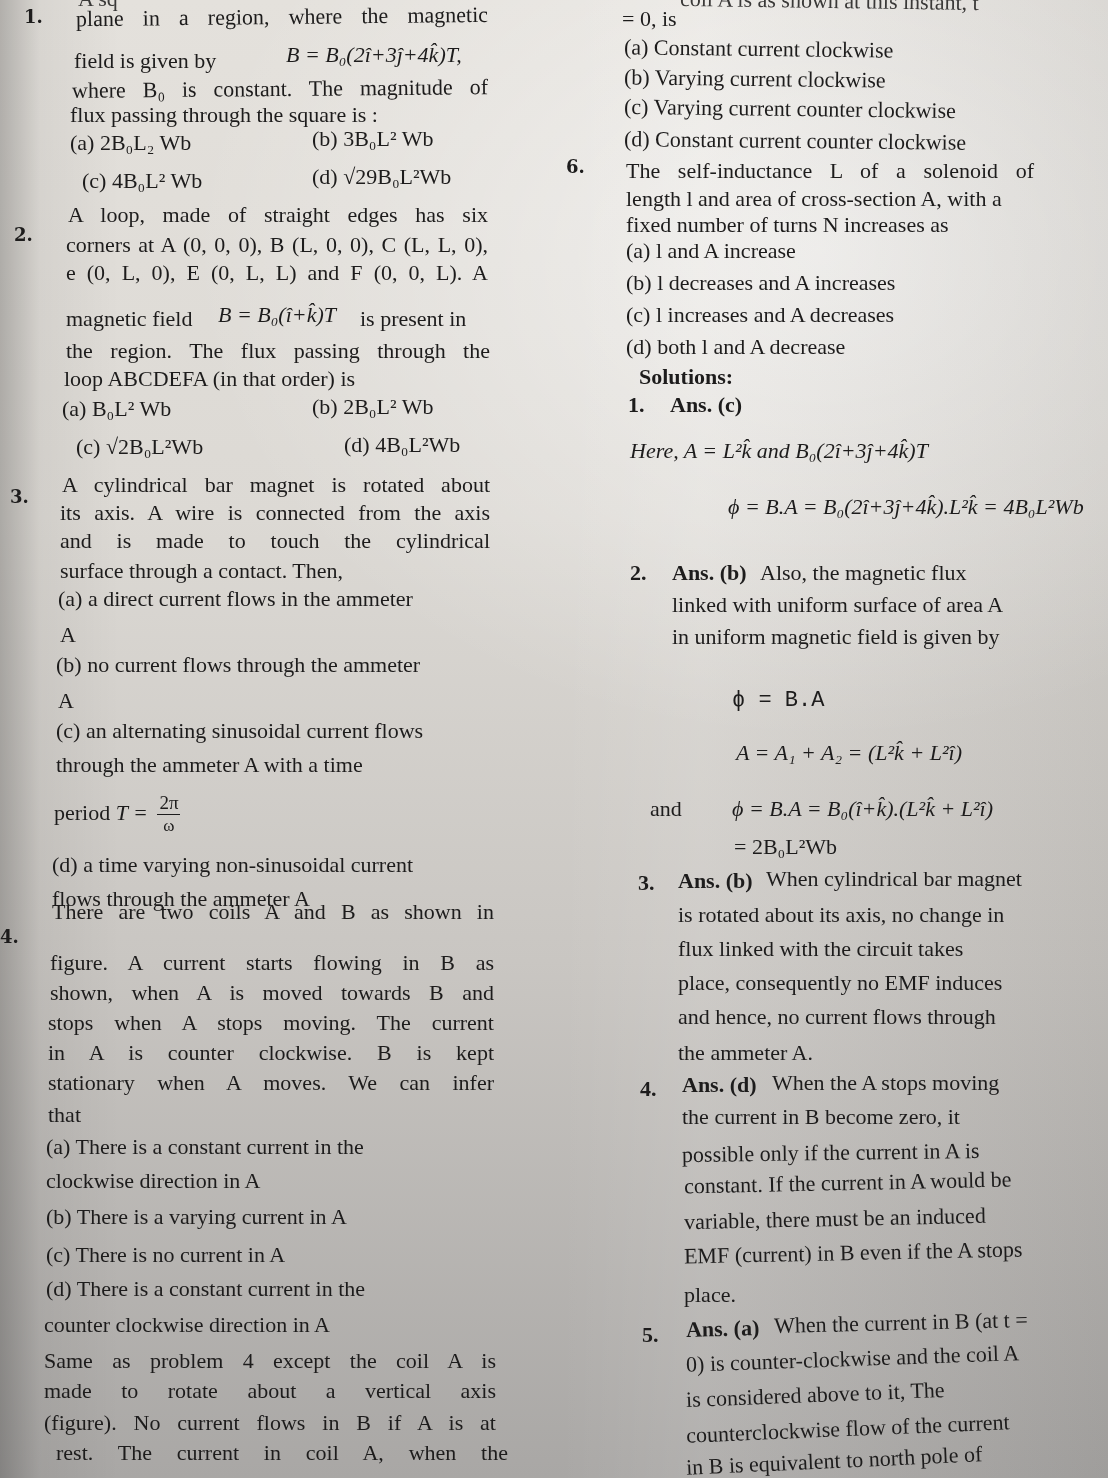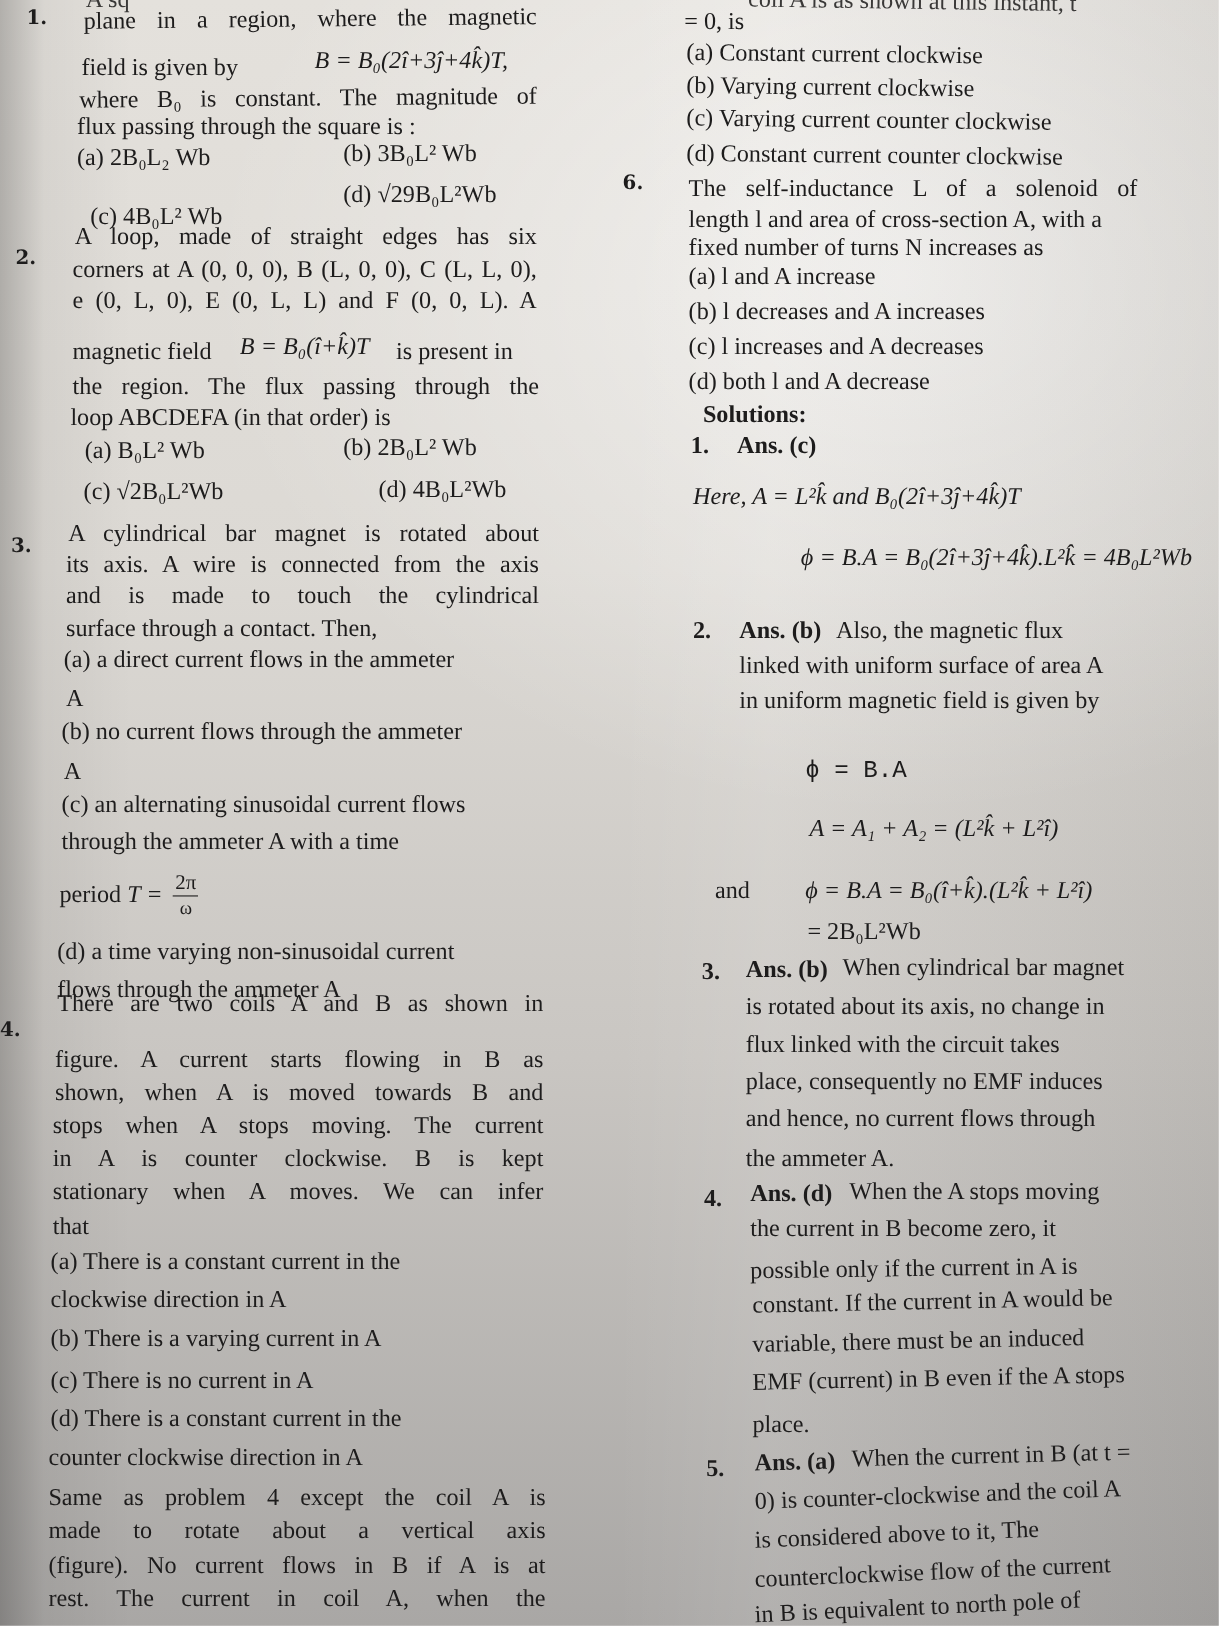--- a/index.html
+++ b/index.html
@@ -39,35 +39,35 @@
     <div>
       <span class="abs qnum" style="left:24px; top:4px;">1.</span>
       <span class="abs clip-top" style="left:78px; top:-14px;">A sq</span>
       <span class="abs justify" style="left:76px; top:4px; width:412px; transform:rotate(-0.6deg);">plane in a region, where the magnetic</span>
       <span class="abs" style="left:74px; top:48px;">field is given by</span>
       <span class="abs math" style="left:286px; top:42px;">B = B₀(2î+3ĵ+4k̂)T,</span>
       <span class="abs justify" style="left:72px; top:76px; width:416px; transform:rotate(-0.5deg);">where B₀ is constant. The magnitude of</span>
       <span class="abs" style="left:70px; top:102px;">flux passing through the square is :</span>
       <span class="abs" style="left:70px; top:130px;">(a) 2B₀L₂ Wb</span>
       <span class="abs" style="left:312px; top:126px;">(b) 3B₀L² Wb</span>
-      <span class="abs" style="left:82px; top:168px;margin-top:16px;">(c) 4B₀L² Wb</span>
+      <span class="abs" style="left:82px; top:168px;">(c) 4B₀L² Wb</span>
       <span class="abs" style="left:312px; top:164px;">(d) √29B₀L²Wb</span>
     </div>
 
     <div>
       <span class="abs qnum" style="left:14px; top:222px;">2.</span>
       <span class="abs justify" style="left:68px; top:202px; width:420px;">A loop, made of straight edges has six</span>
       <span class="abs justify" style="left:66px; top:232px; width:422px;">corners at A (0, 0, 0), B (L, 0, 0), C (L, L, 0),</span>
       <span class="abs justify" style="left:66px; top:260px; width:422px;">e (0, L, 0), E (0, L, L) and F (0, 0, L). A</span>
       <span class="abs" style="left:66px; top:306px;">magnetic field</span>
       <span class="abs math" style="left:218px; top:302px;">B = B₀(î+k̂)T</span>
       <span class="abs" style="left:360px; top:306px;">is present in</span>
       <span class="abs justify" style="left:66px; top:338px; width:424px;">the region. The flux passing through the</span>
       <span class="abs" style="left:64px; top:366px;">loop ABCDEFA (in that order) is</span>
-      <span class="abs" style="left:77px; top:396px;">(a) B₀L² Wb</span>
+      <span class="abs" style="left:62px; top:396px;">(a) B₀L² Wb</span>
       <span class="abs" style="left:312px; top:394px;">(b) 2B₀L² Wb</span>
       <span class="abs" style="left:76px; top:434px;">(c) √2B₀L²Wb</span>
       <span class="abs" style="left:312px; top:432px;margin-left:32px;">(d) 4B₀L²Wb</span>
     </div>
 
     <div>
       <span class="abs qnum" style="left:10px; top:484px;">3.</span>
       <span class="abs justify" style="left:62px; top:472px; width:428px;">A cylindrical bar magnet is rotated about</span>
       <span class="abs justify" style="left:60px; top:500px; width:430px;">its axis. A wire is connected from the axis</span>
       <span class="abs justify" style="left:60px; top:528px; width:430px;">and is made to touch the cylindrical</span>
@@ -104,21 +104,21 @@
       <span class="abs" style="left:46px; top:1204px;">(b) There is a varying current in A</span>
       <span class="abs" style="left:46px; top:1242px;">(c) There is no current in A</span>
       <span class="abs" style="left:46px; top:1276px;">(d) There is a constant current in the</span>
       <span class="abs" style="left:44px; top:1312px;">counter clockwise direction in A</span>
     </div>
 
     <div>
       <span class="abs justify" style="left:44px; top:1348px; width:452px;">Same as problem 4 except the coil A is</span>
       <span class="abs justify" style="left:44px; top:1378px; width:452px;">made to rotate about a vertical axis</span>
       <span class="abs justify" style="left:44px; top:1410px; width:452px;">(figure). No current flows in B if A is at</span>
-      <span class="abs justify" style="left:44px; top:1440px; width:452px;">rest. The current in coil A, when the</span>
+      <span class="abs justify" style="left:56px; top:1440px; width:452px;">rest. The current in coil A, when the</span>
     </div>
   </div>
 
   <div class="col-right">
 
     <div>
       <span class="abs clip-top" style="left:100px; top:-12px; transform:rotate(0.8deg);">coil A is as shown at this instant, t</span>
       <span class="abs" style="left:42px; top:6px;">= 0, is</span>
       <span class="abs" style="left:44px; top:36px; transform:rotate(0.7deg);">(a) Constant current clockwise</span>
       <span class="abs" style="left:44px; top:66px; transform:rotate(0.7deg);">(b) Varying current clockwise</span>

